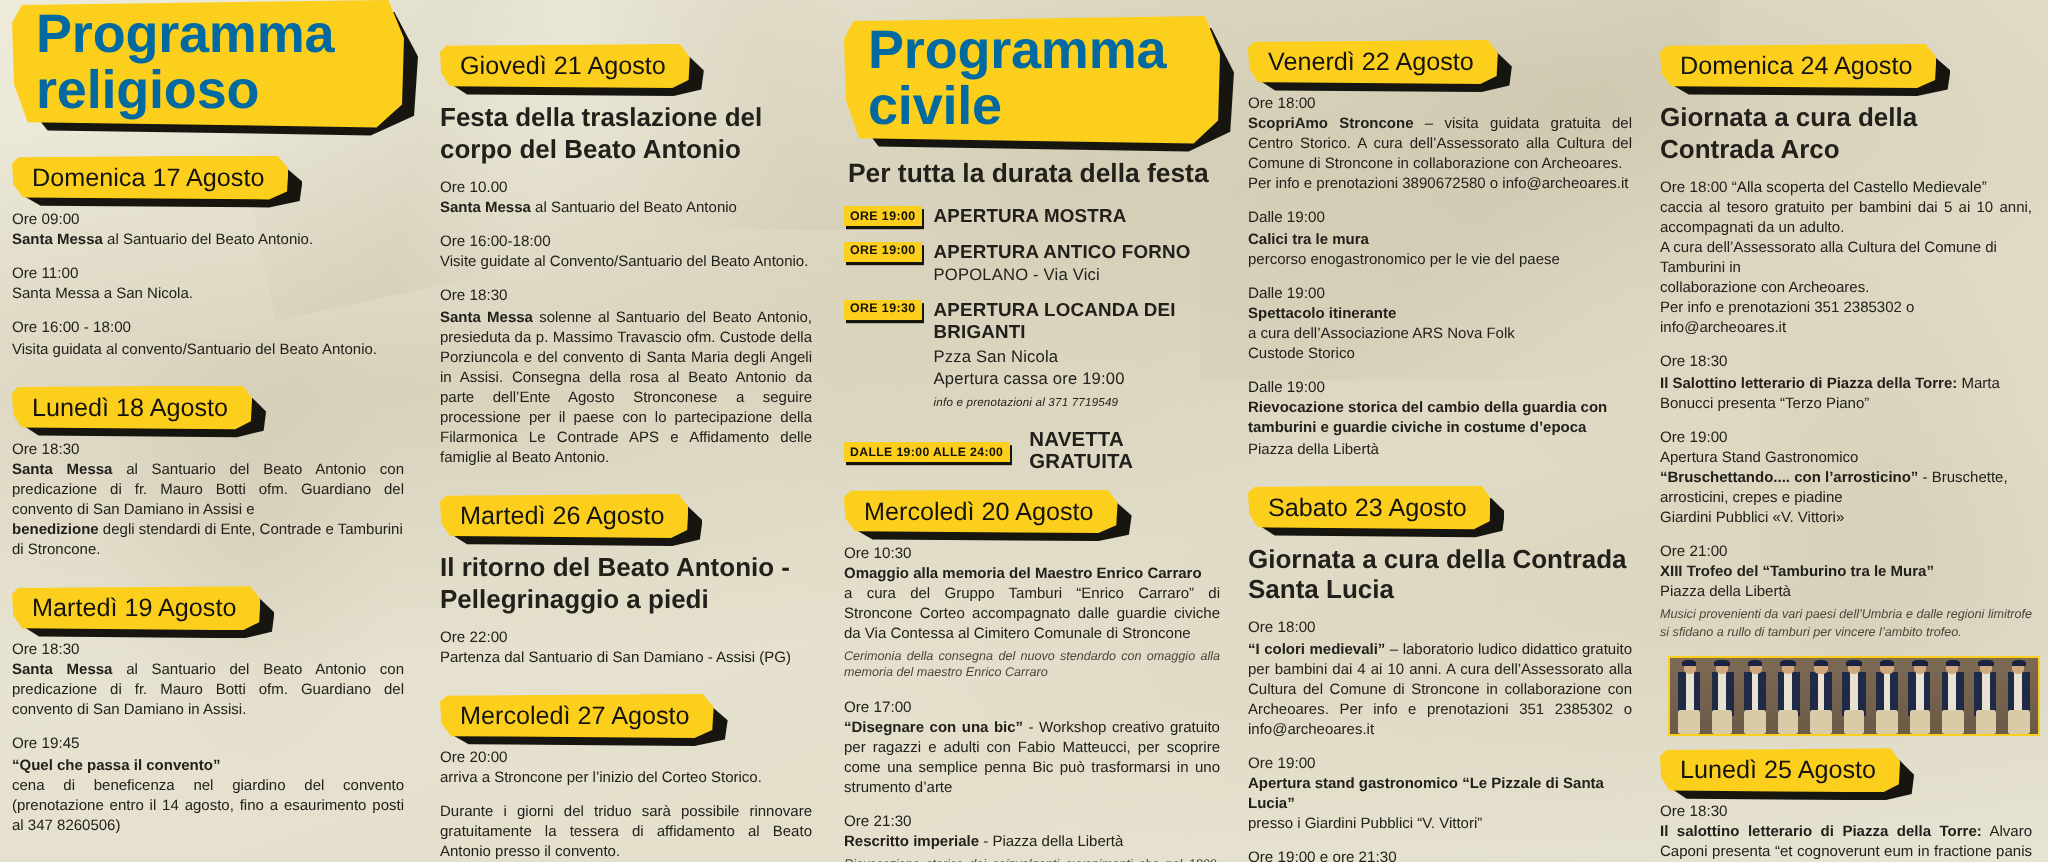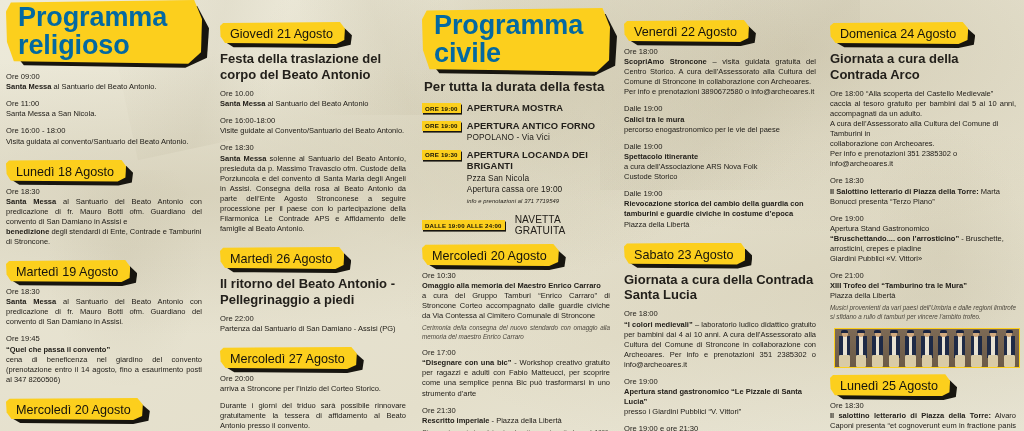--- a/index.html
+++ b/index.html
@@ -83,21 +83,21 @@
   .chip{
     background:#fccf1d;color:#131108;font-size:6.2px;font-weight:700;
     padding:1.5px 3px 1.5px 3px;letter-spacing:.2px;white-space:nowrap;
     box-shadow:1px 1.6px 0 #17150f;flex:none;margin-top:1px;
   }
   .durtxt{font-size:9.4px;line-height:1.22;font-weight:600;letter-spacing:.1px;}
   .durtxt .sm{font-size:8.3px;font-weight:400;}
   .durtxt .xs{font-size:5.8px;font-weight:400;font-style:italic;}
   .navrow{display:flex;align-items:center;gap:10px;margin:8px 0 2px 0;}
   .navrow .chip{font-size:6.1px;}
-  .navrow .navtxt{font-size:10.2px;font-weight:400;letter-spacing:.1px;}
+  .navrow .navtxt{font-size:10.2px;font-weight:700;letter-spacing:.1px;}
 
   
   .photo{border:1.6px solid #fccf1d;box-sizing:border-box;overflow:hidden;position:relative;}
   .photo.convent{width:152px;height:80px;margin:6px 0 0 22px;}
   .sky{position:absolute;inset:0;background:linear-gradient(180deg,#5fa8dd 0%,#8cc6e8 55%,#b5dcf0 100%);}
   .towerTop{position:absolute;right:8%;top:4%;width:14%;height:8%;background:#c9bfa5;border-radius:50% 50% 0 0;}
   .tree{position:absolute;left:-2%;top:4%;width:26%;height:62%;
      background:radial-gradient(ellipse at 45% 40%,#3f6b2b 0%,#3f6b2b 52%,rgba(63,107,43,0) 70%);}
 
   .photo.drummers{width:186px;height:40px;margin:7px 0 0 4px;}
@@ -121,21 +121,21 @@
   <div class="ghost g2"></div>
   <div class="ghost g3"></div>
   <div class="ghost g4"></div>
   <div class="ghost g5"></div>
 
   <div class="col col1">
     <div class="banner title">
       <span class="shadow"></span>
       <span class="fill"><span class="txt">Programma religioso</span></span>
     </div>
-    <div id="rel1"><div class="ev">
+    <div id="rel1"><div class="banner day"><span class="shadow"></span><span class="fill"><span class="txt">Domenica 17 Agosto</span></span></div><div class="ev">
           <div class="time">Ore 09:00</div>
           <div class="line"><b>Santa Messa</b><span> al Santuario del Beato Antonio.</span></div>
         </div><div class="ev">
           <div class="time">Ore 11:00</div>
           <div class="line"><span>Santa Messa a San Nicola.</span></div>
         </div><div class="ev">
           <div class="time">Ore 16:00 - 18:00</div>
           <div class="line"><span>Visita guidata al convento/Santuario del Beato Antonio.</span></div>
         </div><div class="banner day"><span class="shadow"></span><span class="fill"><span class="txt">Lunedì 18 Agosto</span></span></div><div class="ev">
           <div class="time">Ore 18:30</div>

